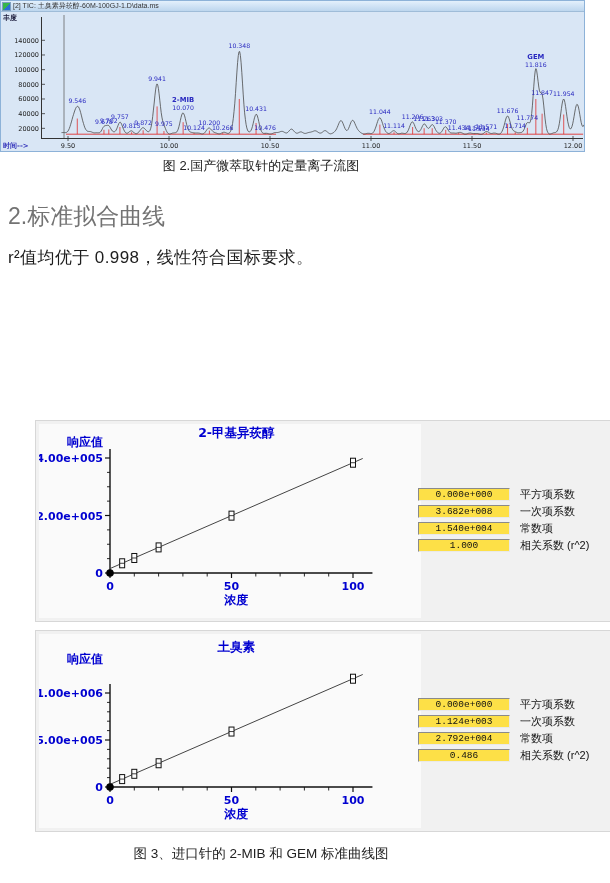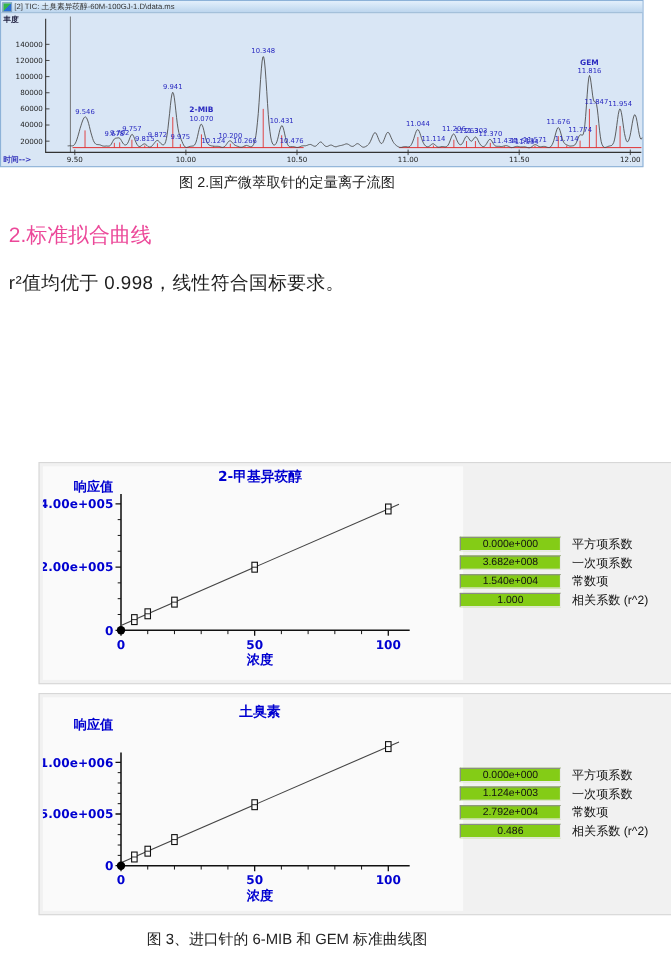--- a/index.html
+++ b/index.html
@@ -16,38 +16,38 @@
     background:linear-gradient(135deg,#35b54a 0 50%,#2b6fd4 50% 100%);
     outline:1px solid #7fa0c0;}
   .title-text{font-size:7px;color:#333;white-space:nowrap;overflow:hidden;}
   #chrom-svg{position:absolute;left:0;top:11px;width:583px;height:139px;}
 
   
   .caption{position:absolute;left:0;width:522px;text-align:center;color:#222;
     font-size:13px;font-family:"Liberation Sans",sans-serif;}
   .cap2{top:157px;}
   .cap3{top:845px;font-size:13.5px;}
-  .heading{position:absolute;left:8px;top:201px;font-size:19px;color:#ec4899;}
+  .heading{position:absolute;left:8px;top:201px;font-size:23px;color:#737373;}
   .para{position:absolute;left:8px;top:237px;width:594px;font-size:17px;color:#1d1d1d;
     line-height:42.5px;letter-spacing:.4px;}
   .pline{text-align:justify;text-align-last:justify;white-space:nowrap;}
   .pline.first{text-indent:2em;}
   .pline.last{text-align:center;text-align-last:left;}
 
   
   .panel{position:absolute;left:8px;width:594px;height:202px;background:#f1f1f1;
     border:1px solid #d7d7d7;box-sizing:border-box;margin-left:27px;}
   #panel1{top:420px;} #panel2{top:630px;}
   .plotarea{position:absolute;left:3px;top:3px;width:382px;height:194px;background:#fafafa;}
   .plotarea svg{width:382px;height:194px;display:block;}
   .coeff{position:absolute;left:382px;top:66px;width:205px;}
   .coeff-row{display:flex;align-items:center;height:14px;margin-bottom:3px;}
-  .coeff-box{width:92px;height:13px;background:#84cc16;box-sizing:border-box;
+  .coeff-box{width:92px;height:13px;background:#fde047;box-sizing:border-box;
     border:1px solid;border-color:#8a8a8a #e9e9e9 #e9e9e9 #8a8a8a;
-    font-family:Liberation Sans, sans-serif;font-size:9.5px;color:#111;
+    font-family:Liberation Mono, monospace;font-size:9.5px;color:#111;
     text-align:center;line-height:12px;}
   .coeff-label{margin-left:10px;font-size:11px;color:#111;white-space:nowrap;}
 </style>
 </head>
 <body>
 
 <div class="page">
 
   <div class="chrom-window">
     <div class="titlebar">
@@ -295,14 +295,14 @@
         <div class="coeff-box">2.792e+004</div>
         <div class="coeff-label">常数项</div>
       </div>
       <div class="coeff-row">
         <div class="coeff-box">0.486</div>
         <div class="coeff-label">相关系数 (r^2)</div>
       </div>
     </div>
   </div>
 
-  <div class="caption cap3">图 3、进口针的 6-MIB 和 GEM 标准曲线图</div>
+  <div class="caption cap3">图 3、进口针的 2-MIB 和 GEM 标准曲线图</div>
 </div>
 
 </body></html>

